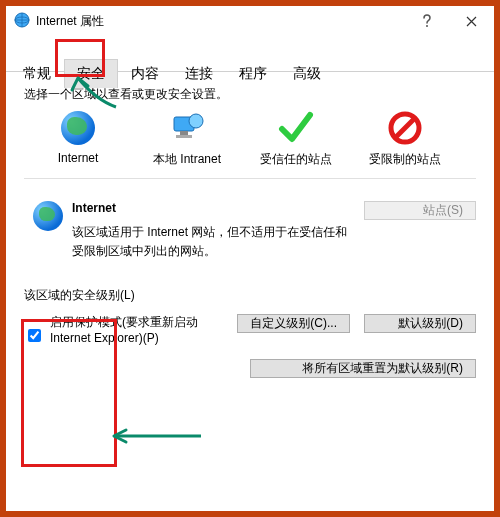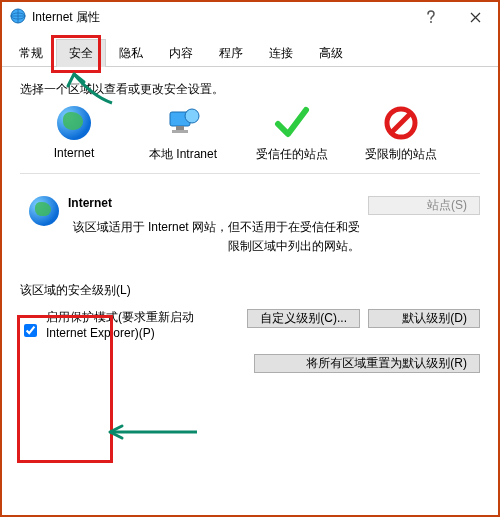--- a/index.html
+++ b/index.html
@@ -1,47 +1,47 @@
 <!DOCTYPE html>
 <html><head>
 <meta charset="utf-8">
 <style>
   html,body{margin:0;padding:0;font-family:"Microsoft YaHei","Segoe UI",Tahoma,sans-serif;font-size:12px;color:#000;background:#f0f0f0;}
-  .window{width:500px;height:517px;background:#ffffff;position:relative;border:2px solid #c2410c;box-sizing:border-box;overflow:hidden;}
+  .window{width:500px;height:517px;background:#ffffff;position:relative;border:6px solid #c2410c;box-sizing:border-box;overflow:hidden;}
   .titlebar{height:30px;background:#ffffff;display:flex;align-items:center;padding-left:8px;}
   .titlebar .title{flex:1;font-size:12px;}
   .titlebar .tbtn{width:45px;height:30px;display:flex;align-items:center;justify-content:center;color:#333;}
   .tabs{display:flex;padding:4px 4px 0 4px;border-bottom:1px solid #d0d0d0;margin-top:2px;}
-  .tab{padding:5px 12px;font-size:12px;border:1px solid transparent;border-bottom:none;position:relative;top:1px;background:transparent;}
+  .tab{padding:5px 12px;font-size:14px;border:1px solid transparent;border-bottom:none;position:relative;top:17px;background:transparent;}
   .tab.active{border-color:#d0d0d0;background:#e5e5e5;}
   .content{padding:14px 18px 10px 18px;}
   .zone-row{display:flex;gap:1px;margin-top:6px;margin-bottom:10px;}
   .zone{width:108px;text-align:center;}
   .zone .ic{height:38px;display:flex;align-items:center;justify-content:center;}
   .zone .lbl{margin-top:4px;font-size:12px;}
   .info-row{display:flex;margin-top:22px;}
   .big-ic{width:48px;display:flex;justify-content:center;}
   .info-text{flex:1;padding-right:8px;}
   .info-text .hd{font-weight:bold;margin-bottom:8px;}
-  .info-text .desc{line-height:1.6;text-align:right;}
+  .info-text .desc{line-height:1.6;}
   .btn{background:#e1e1e1;border:1px solid #adadad;padding:0 12px;font-size:12px;min-width:86px;text-align:right;}
   .btn.disabled{color:#888;background:#efefef;border-color:#cfcfcf;}
   .secl{margin-top:26px;}
   .slider-area{margin:6px 0 0 28px;}
   .slider-col{display:flex;}
   .slider{width:22px;height:110px;position:relative;margin-top:4px;}
   .track{position:absolute;left:9px;top:0;width:4px;height:100%;background:#dcdcdc;border:1px solid #c8c8c8;box-sizing:border-box;}
   .thumb{position:absolute;left:3px;width:16px;height:8px;background:#0078d7;top:88px;}
   .sdesc{margin-left:14px;}
   .sdesc .lvl{font-weight:bold;margin:2px 0 8px 0;}
   .sdesc .line{margin:2px 0;}
   .bottom-row{display:flex;margin-top:10px;align-items:flex-start;}
   .chk{display:flex;align-items:flex-end;gap:6px;flex:1;}
   .chk input{margin-top:1px;}
-  .buttons-col{display:flex;gap:8px;}
+  .buttons-col{display:flex;gap:14px;}
   .reset-row{display:flex;justify-content:flex-end;margin-top:14px;}
   
   .red-box{position:absolute;border:3px solid #e01b1b;pointer-events:none;}
   .arrow{position:absolute;pointer-events:none;}
   .globe{width:34px;height:34px;border-radius:50%;background:radial-gradient(circle at 30% 30%,#7fd0ff,#0a6bd6 70%);position:relative;}
   .globe:after{content:"";position:absolute;inset:6px 8px 10px 6px;background:#3db85e;border-radius:40% 60% 50% 50%;opacity:.85;}
   .globe.sm{width:30px;height:30px;}
 </style>
 </head>
 <body>
@@ -66,24 +66,23 @@
     <div class="tbtn">
       <svg width="11" height="11" viewBox="0 0 11 11">
           <path d="M1 1l9 9M10 1l-9 9" stroke="#333" stroke-width="1.2"></path>
         </svg>
     </div>
   </div>
 
   <div class="tabs">
     <div class="tab"><span>常规</span></div>
     <div class="tab active"><span>安全</span></div>
-    <div class="tab"><span>隐私</span></div>
     <div class="tab"><span>内容</span></div>
+    <div class="tab"><span>连接</span></div>
     <div class="tab"><span>程序</span></div>
-    <div class="tab"><span>连接</span></div>
     <div class="tab"><span>高级</span></div>
   </div>
 
   <div class="content">
     <div>选择一个区域以查看或更改安全设置。</div>
 
     <div class="zone-row">
       <div class="zone">
         <div class="ic">
             <div class="globe"></div>

